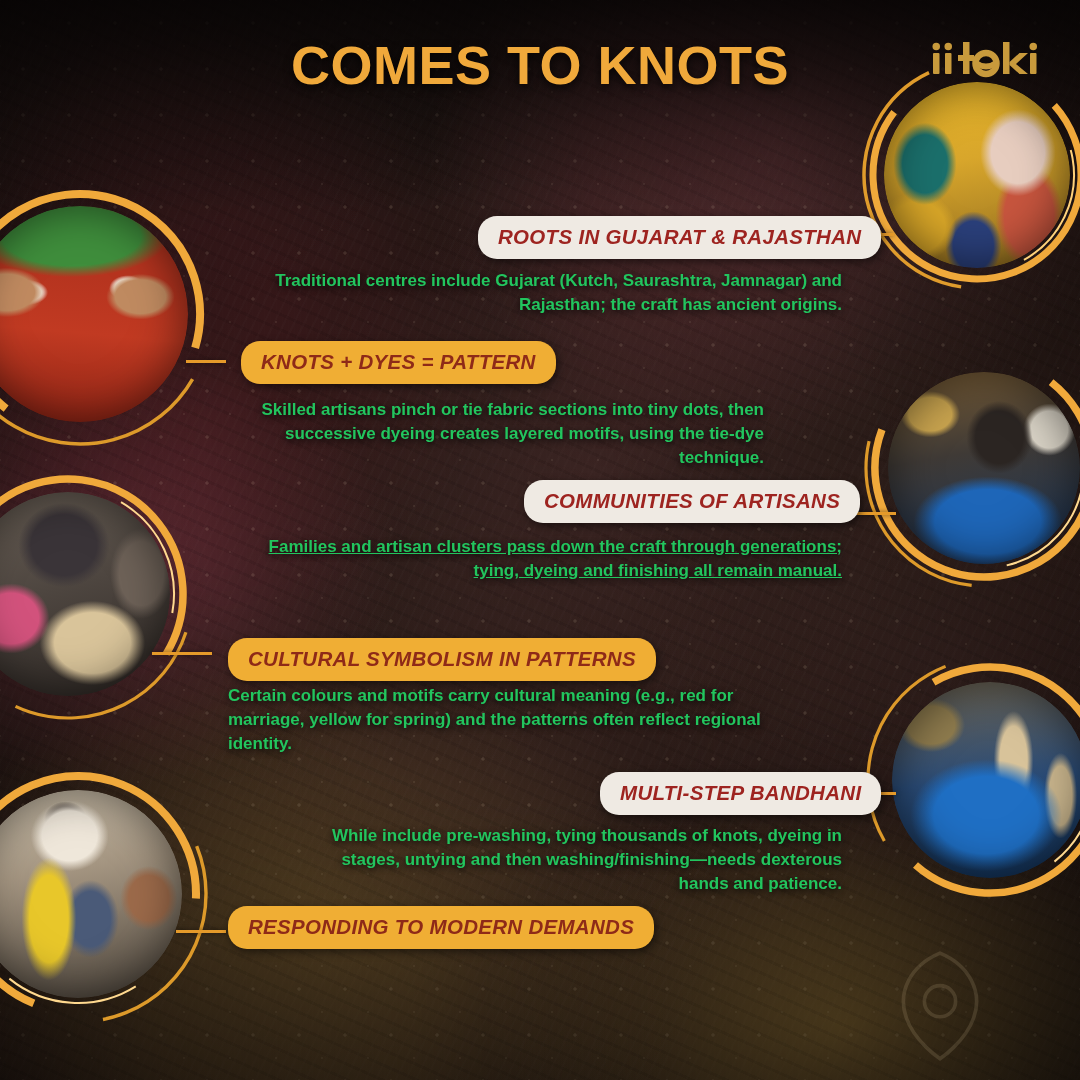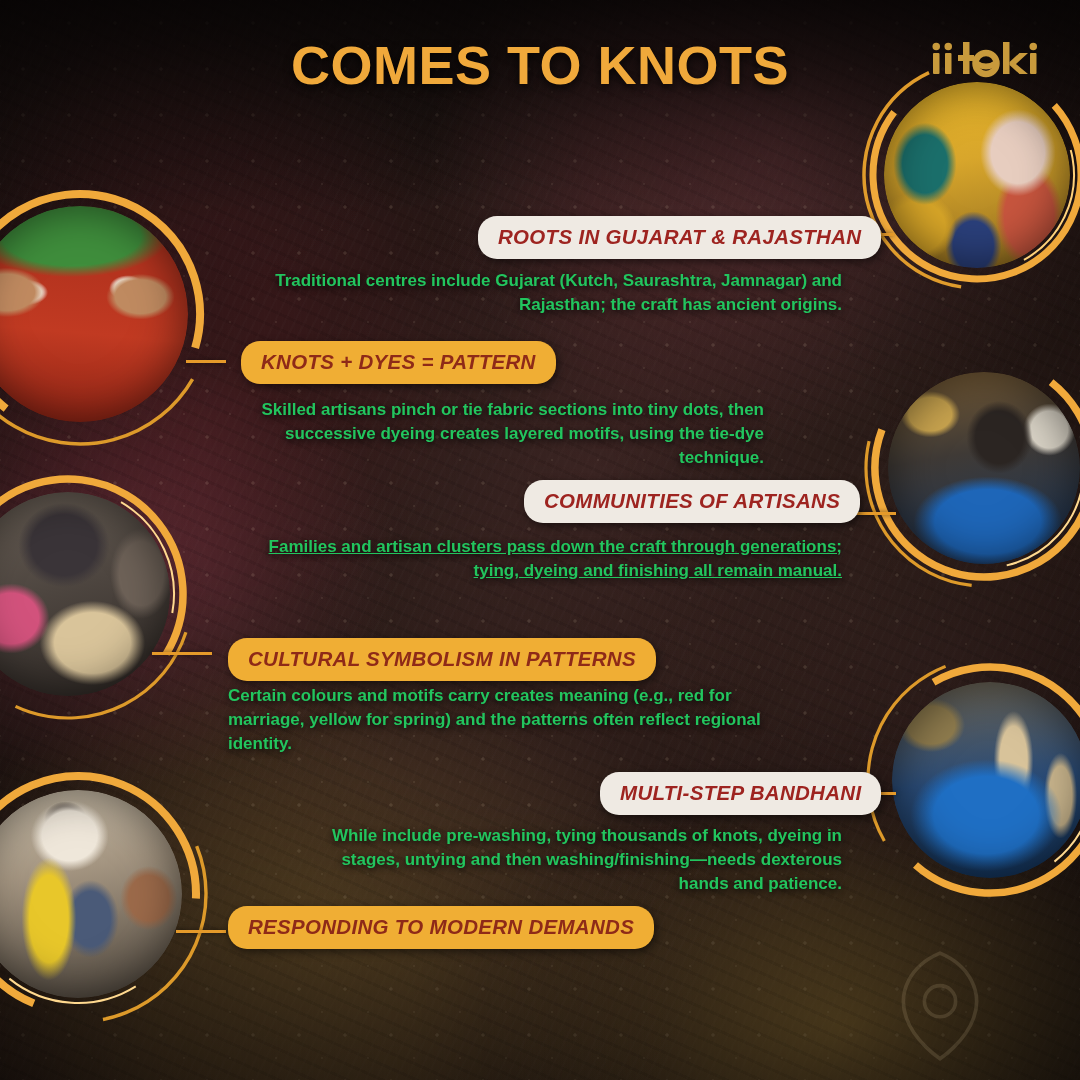--- a/index.html
+++ b/index.html
@@ -289,20 +289,20 @@
   <div class="label cream" style="left:478px; top:216px;">ROOTS IN GUJARAT &amp; RAJASTHAN</div>
   <div class="body right" style="left:264px; top:269px; width:578px;">Traditional centres include Gujarat (Kutch, Saurashtra, Jamnagar) and Rajasthan; the craft has ancient origins.</div>
 
   <div class="label amber" style="left:241px; top:341px;">KNOTS + DYES = PATTERN</div>
   <div class="body left" style="left:224px; top:398px; width:540px;text-align:right;">Skilled artisans pinch or tie fabric sections into tiny dots, then successive dyeing creates layered motifs, using the tie-dye technique.</div>
 
   <div class="label cream" style="left:524px; top:480px;">COMMUNITIES OF ARTISANS</div>
   <div class="body right" style="left:248px; top:535px; width:594px;text-decoration:underline;">Families and artisan clusters pass down the craft through generations; tying, dyeing and finishing all remain manual.</div>
 
   <div class="label amber" style="left:228px; top:631px;margin-top:7px;">CULTURAL SYMBOLISM IN PATTERNS</div>
-  <div class="body left" style="left:228px; top:684px; width:540px;">Certain colours and motifs carry creates meaning (e.g., red for marriage, yellow for spring) and the patterns often reflect regional identity.</div>
+  <div class="body left" style="left:228px; top:684px; width:540px;">Certain colours and motifs carry cultural meaning (e.g., red for marriage, yellow for spring) and the patterns often reflect regional identity.</div>
 
   <div class="label cream" style="left:600px; top:772px;">MULTI-STEP BANDHANI</div>
   <div class="body right" style="left:300px; top:824px; width:542px;">While include pre-washing, tying thousands of knots, dyeing in stages, untying and then washing/finishing—needs dexterous hands and patience.</div>
 
   <div class="label amber" style="left:228px; top:906px;">RESPONDING TO MODERN DEMANDS</div>
 
 </div>
 
 </body></html>

